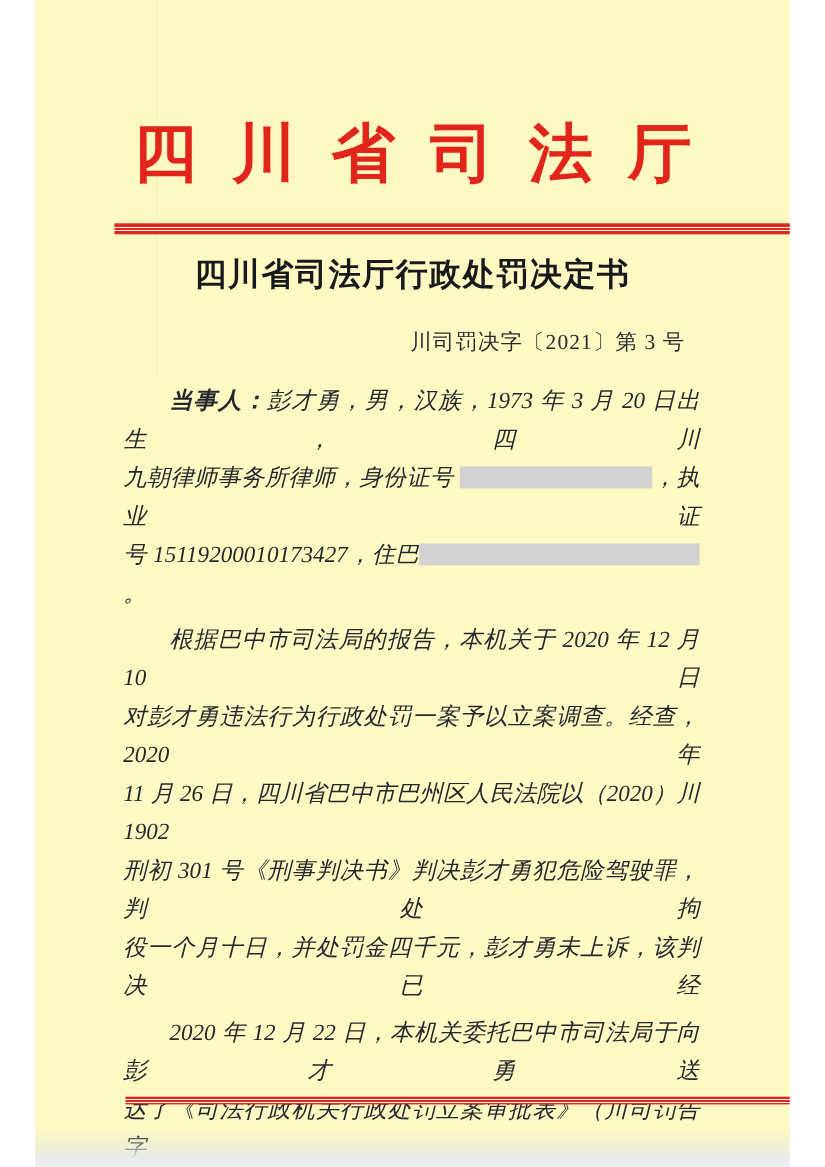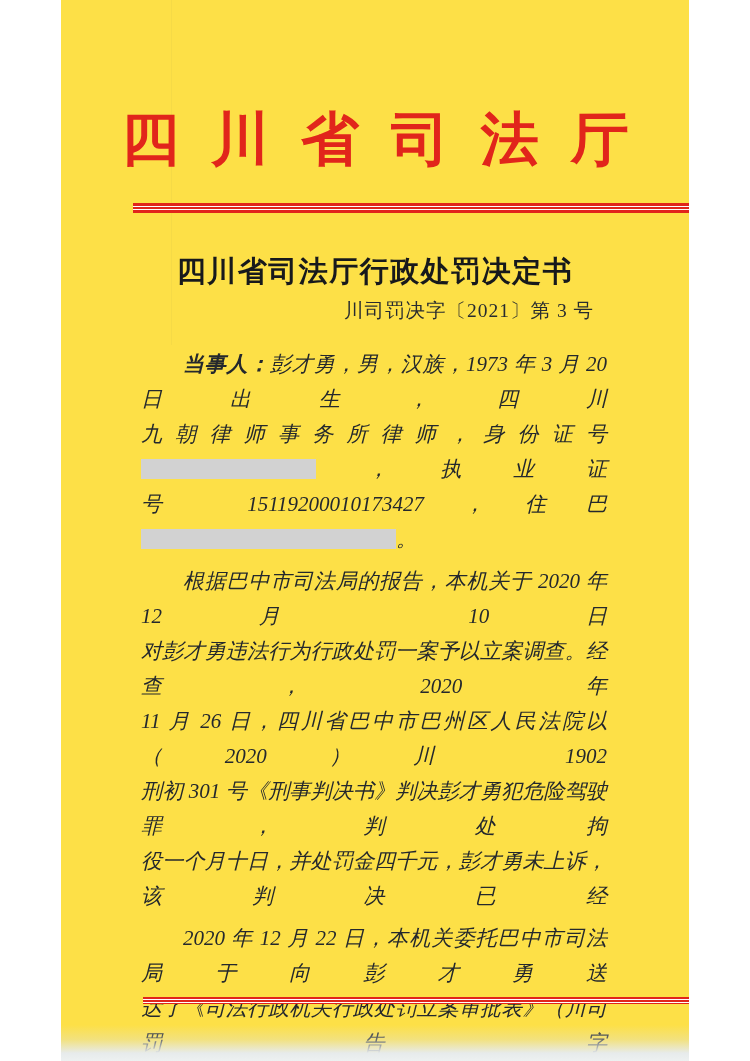--- a/index.html
+++ b/index.html
@@ -1,18 +1,18 @@
 <!DOCTYPE html>
 <html><head>
 <meta charset="utf-8">
 <style>
   html,body{margin:0;padding:0;background:#ffffff;}
   .page{
-    position:relative;width:628px;height:1061px;margin:0 auto;
-    background:#fde047;overflow:hidden;
+    position:relative;width:686px;height:1061px;margin:0 auto;
+    background:#fef9c3;overflow:hidden;
     font-family:"Liberation Serif","DejaVu Serif",serif;
   }
   
   .scan-line{position:absolute;top:0;left:110px;width:1px;height:345px;background:rgba(60,70,70,0.04);}
   .scan-shadow{
     position:absolute;left:0;right:0;bottom:0;height:36px;
     background:linear-gradient(to bottom, rgba(222,228,228,0) 0%, rgba(222,228,228,0.35) 40%, #e7ebeb 78%, #edf1f1 100%);
   }
   
   .agency{
@@ -24,21 +24,21 @@
   .red-rule.top{
     top:203px;left:72px;width:616px;height:10px;
     background:linear-gradient(to bottom,#e1251b 0 3px,#fdfdfd 3px 4px,#e1251b 4px 6px,#fdfdfd 6px 7px,#e1251b 7px 10px);
   }
   .red-rule.bottom{
     top:997px;left:82px;width:605px;height:7px;
     background:linear-gradient(to bottom,#e1251b 0 2px,#fdfdfd 2px 3px,#e1251b 3px 5px,#fdfdfd 5px 6px,#e1251b 6px 7px);
   }
   
   .doc-title{
-    position:absolute;top:252px;left:0;right:0;text-align:center;
+    position:absolute;top:230px;left:0;right:0;text-align:center;
     font-size:29px;font-weight:700;color:#17191c;letter-spacing:1.5px;
   }
   .doc-no{
     position:absolute;top:285px;right:95px;
     font-size:19.5px;color:#272b30;letter-spacing:1px;margin-top:12px;
   }
   
   .doc-body{
     position:absolute;top:347px;left:80px;right:82px;
     font-size:21px;line-height:35px;color:#24282d;

